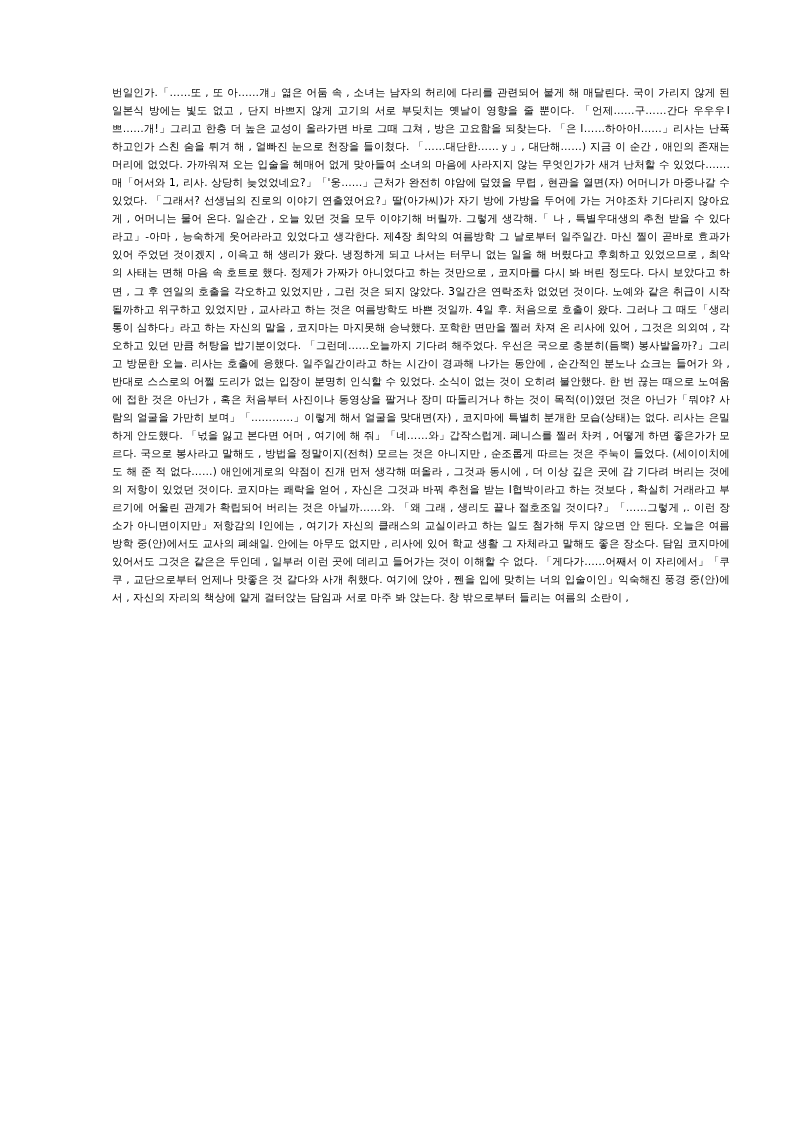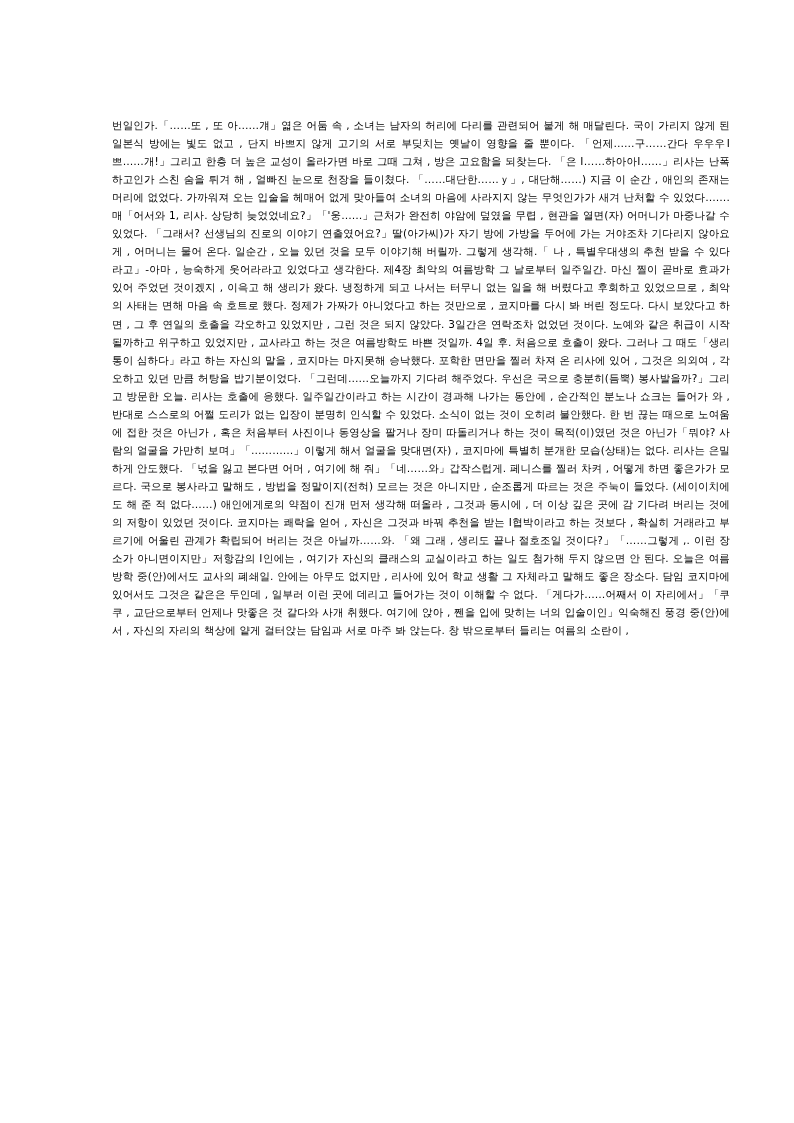--- a/index.html
+++ b/index.html
@@ -12,21 +12,21 @@
     height: 1123px;
     font-family: "DejaVu Sans", "Liberation Sans", sans-serif;
     color: #000000;
     overflow: hidden;
   }
   .page {
     position: relative;
     width: 794px;
     height: 1123px;
     box-sizing: border-box;
-    padding: 116px 64px 60px 112px;
+    padding: 83px 64px 60px 112px;
   }
   .doc-body {
     font-size: 10.5px;
     line-height: 1.72;
     text-align: justify;
     text-justify: inter-character;
     letter-spacing: 0.15px;
     word-break: break-all;
   }
   .doc-body p {

